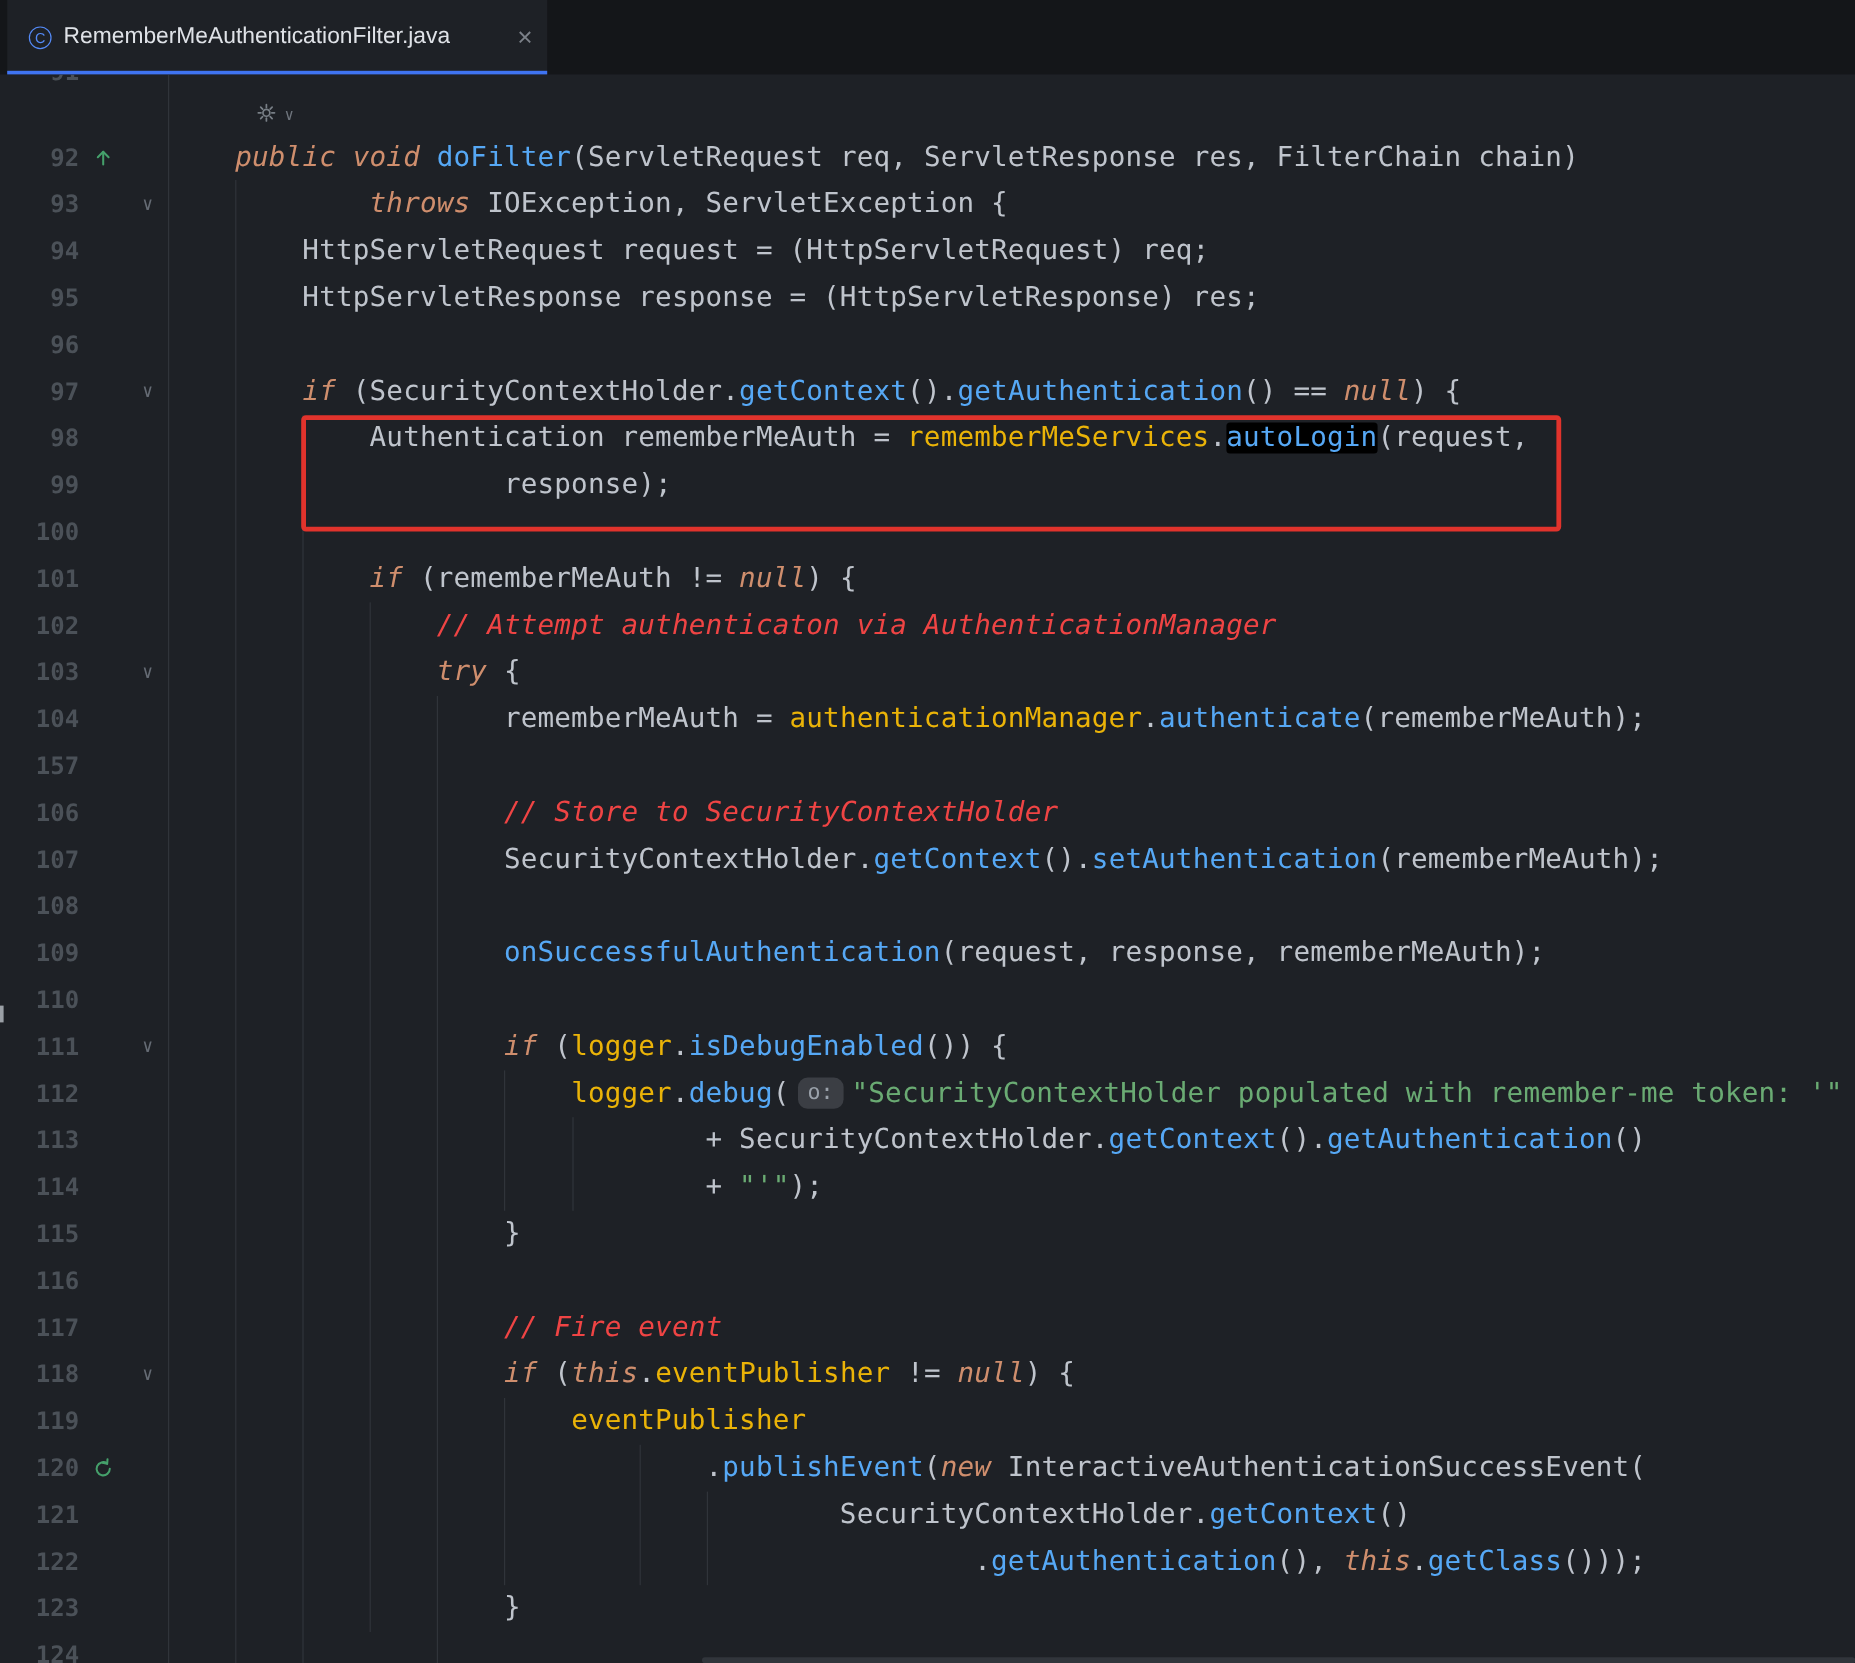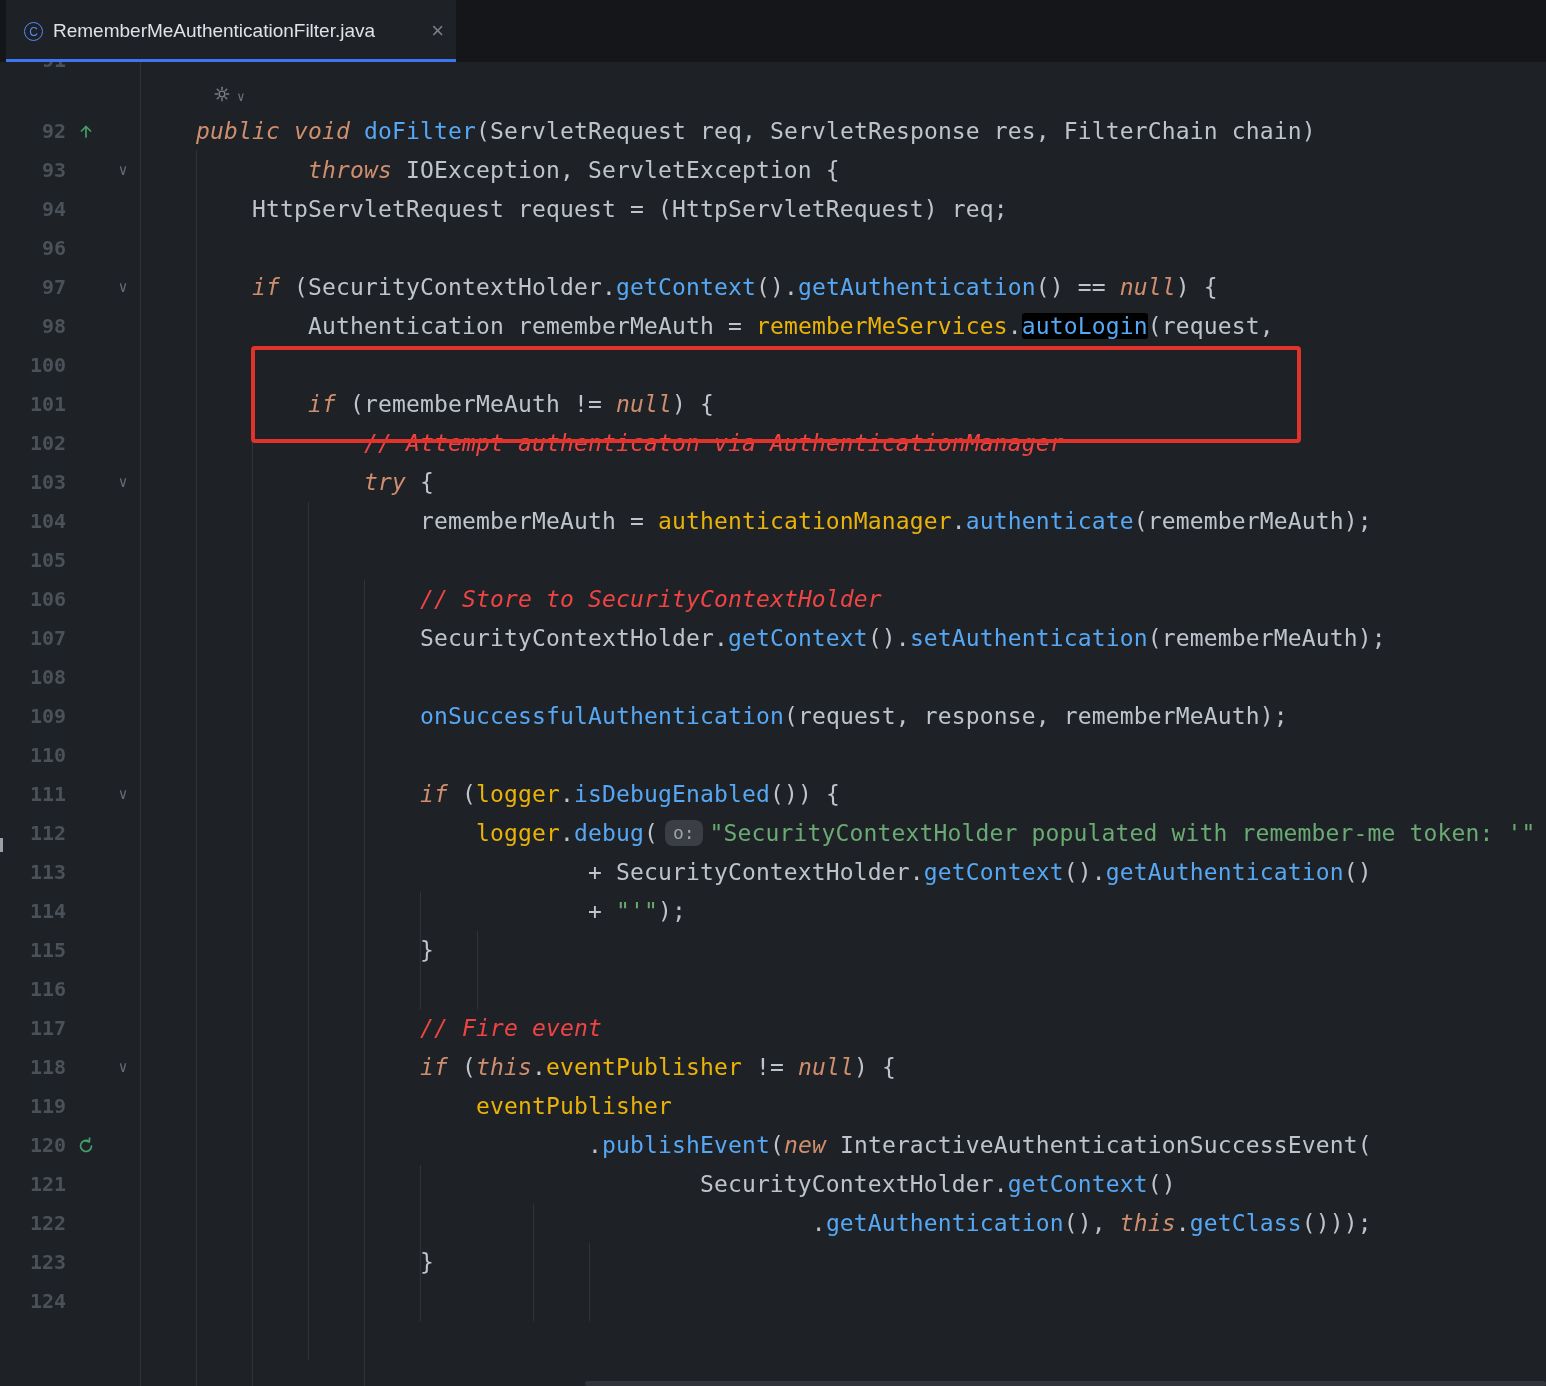--- a/index.html
+++ b/index.html
@@ -160,38 +160,50 @@
         <span class="fold">∨</span>
         <span class="code"><span class="tok-d">            </span><span class="tok-k">throws</span><span class="tok-d"> IOException, ServletException {</span></span>
       </div>
       <div class="row">
         <span class="num">94</span>
         <span class="gicon"></span>
         <span class="fold"></span>
         <span class="code"><span class="tok-d">        HttpServletRequest request = (HttpServletRequest) req;</span></span>
       </div>
       <div class="row">
+        <span class="num">95</span>
+        <span class="gicon"></span>
+        <span class="fold"></span>
+        <span class="code"><span class="tok-d">        HttpServletResponse response = (HttpServletResponse) res;</span></span>
+      </div>
+      <div class="row">
         <span class="num">96</span>
         <span class="gicon"></span>
         <span class="fold"></span>
         <span class="code"></span>
       </div>
       <div class="row">
         <span class="num">97</span>
         <span class="gicon"></span>
         <span class="fold">∨</span>
         <span class="code"><span class="tok-d">        </span><span class="tok-k">if</span><span class="tok-d"> (SecurityContextHolder.</span><span class="tok-m">getContext</span><span class="tok-d">().</span><span class="tok-m">getAuthentication</span><span class="tok-d">() == </span><span class="tok-k">null</span><span class="tok-d">) {</span></span>
       </div>
       <div class="row">
         <span class="num">98</span>
         <span class="gicon"></span>
         <span class="fold"></span>
         <span class="code"><span class="tok-d">            Authentication rememberMeAuth = </span><span class="tok-f">rememberMeServices</span><span class="tok-d">.</span><span class="tok-mh">autoLogin</span><span class="tok-d">(request,</span></span>
       </div>
       <div class="row">
+        <span class="num">99</span>
+        <span class="gicon"></span>
+        <span class="fold"></span>
+        <span class="code"><span class="tok-d">                    response);</span></span>
+      </div>
+      <div class="row">
         <span class="num">100</span>
         <span class="gicon"></span>
         <span class="fold"></span>
         <span class="code"></span>
       </div>
       <div class="row">
         <span class="num">101</span>
         <span class="gicon"></span>
         <span class="fold"></span>
         <span class="code"><span class="tok-d">            </span><span class="tok-k">if</span><span class="tok-d"> (rememberMeAuth != </span><span class="tok-k">null</span><span class="tok-d">) {</span></span>
@@ -208,21 +220,21 @@
         <span class="fold">∨</span>
         <span class="code"><span class="tok-d">                </span><span class="tok-k">try</span><span class="tok-d"> {</span></span>
       </div>
       <div class="row">
         <span class="num">104</span>
         <span class="gicon"></span>
         <span class="fold"></span>
         <span class="code"><span class="tok-d">                    rememberMeAuth = </span><span class="tok-f">authenticationManager</span><span class="tok-d">.</span><span class="tok-m">authenticate</span><span class="tok-d">(rememberMeAuth);</span></span>
       </div>
       <div class="row">
-        <span class="num">105</span>
+        <span class="num">157</span>
         <span class="gicon"></span>
         <span class="fold"></span>
         <span class="code"></span>
       </div>
       <div class="row">
         <span class="num">106</span>
         <span class="gicon"></span>
         <span class="fold"></span>
         <span class="code"><span class="tok-d">                    </span><span class="tok-c">// Store to SecurityContextHolder</span></span>
       </div>

